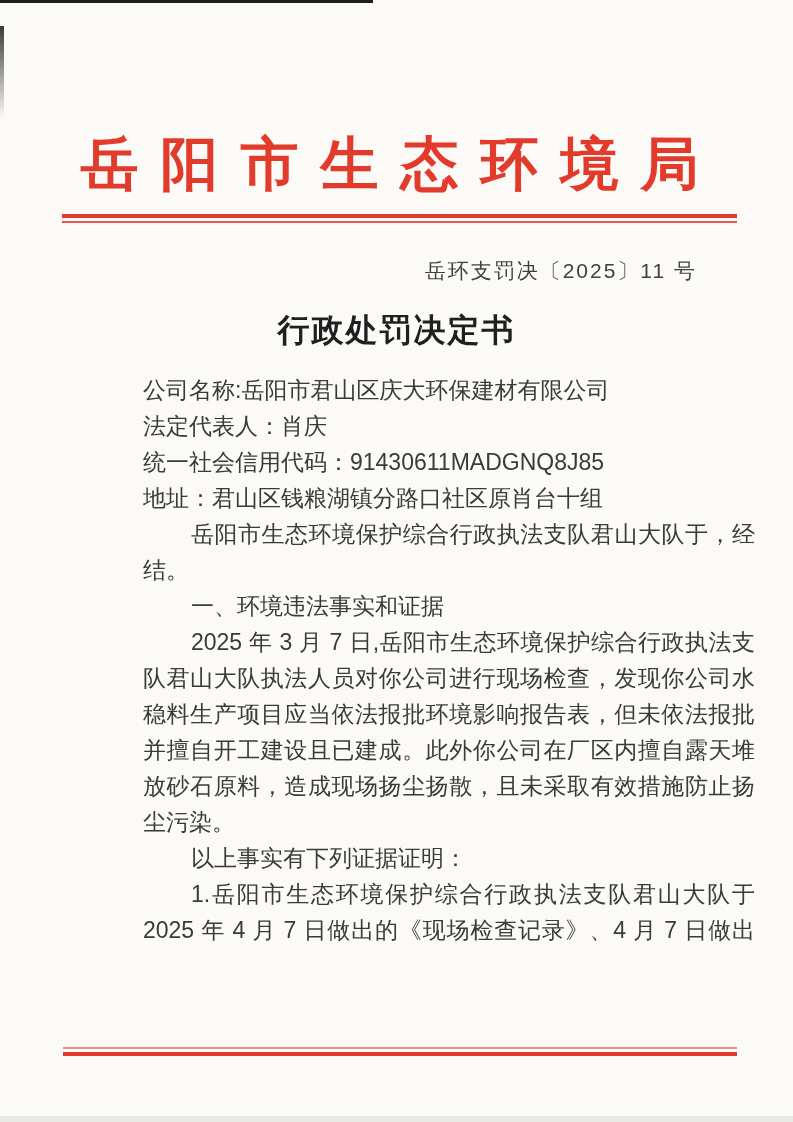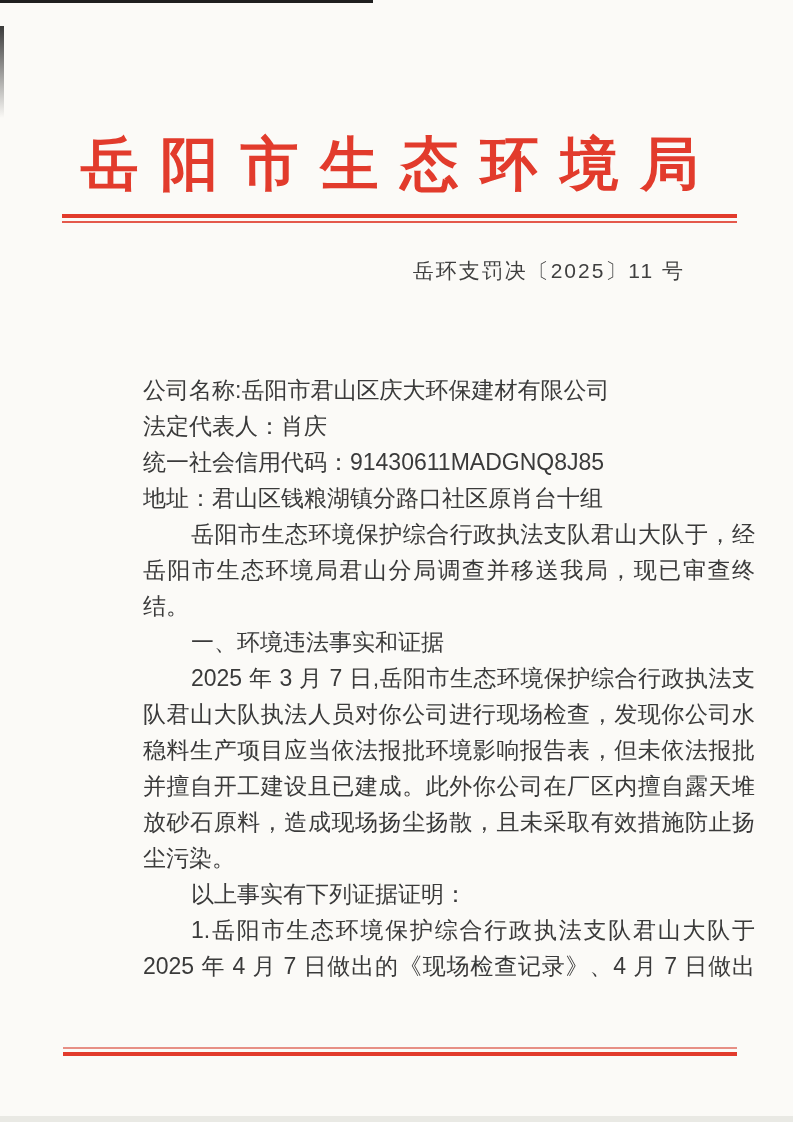--- a/index.html
+++ b/index.html
@@ -44,21 +44,21 @@
     padding-left: 8px;
     box-sizing: border-box;
   }
   .rule-top {
     position: absolute; top: 214px; left: 62px; right: 56px;
   }
   .rule-top .thick { height: 4px; background: var(--red, #e23b2c); }
   .rule-top .thin  { height: 2px; background: #e4594c; margin-top: 3px; }
 
   .doc-number {
-    position: absolute; top: 258px; right: 108px;
+    position: absolute; top: 258px; right: 96px;
     font-size: 21px;
     line-height: 26px;
     color: #3f3f3f;
     letter-spacing: 2px;
     font-family: "Liberation Sans", serif;
   }
   .doc-title {
     position: absolute; top: 310px; left: 0; right: 0;
     margin: 0;
     text-align: center;
@@ -106,28 +106,28 @@
 
   <div class="agency-title">岳阳市生态环境局</div>
 
   <div class="rule-top">
     <div class="thick"></div>
     <div class="thin"></div>
   </div>
 
   <div class="doc-number">岳环支罚决〔2025〕11 号</div>
 
+  <h1 class="doc-title">行政处罚决定书</h1>
 
   <div class="body-text">
       <p>公司名称:岳阳市君山区庆大环保建材有限公司</p>
       <p>法定代表人：肖庆</p>
       <p>统一社会信用代码：91430611MADGNQ8J85</p>
       <p>地址：君山区钱粮湖镇分路口社区原肖台十组</p>
       <p class="indent fill">岳阳市生态环境保护综合行政执法支队君山大队于，经</p>
-      <p class="fill">岳阳市生态环境局君山分局调查并移送我局，现已审查终</p>
       <p>结。</p>
       <p class="indent">一、环境违法事实和证据</p>
       <p class="indent fill">2025 年 3 月 7 日,岳阳市生态环境保护综合行政执法支</p>
       <p class="fill">队君山大队执法人员对你公司进行现场检查，发现你公司水</p>
       <p class="fill">稳料生产项目应当依法报批环境影响报告表，但未依法报批</p>
       <p class="fill">并擅自开工建设且已建成。此外你公司在厂区内擅自露天堆</p>
       <p class="fill">放砂石原料，造成现场扬尘扬散，且未采取有效措施防止扬</p>
       <p>尘污染。</p>
       <p class="indent">以上事实有下列证据证明：</p>
       <p class="indent fill">1.岳阳市生态环境保护综合行政执法支队君山大队于</p>

